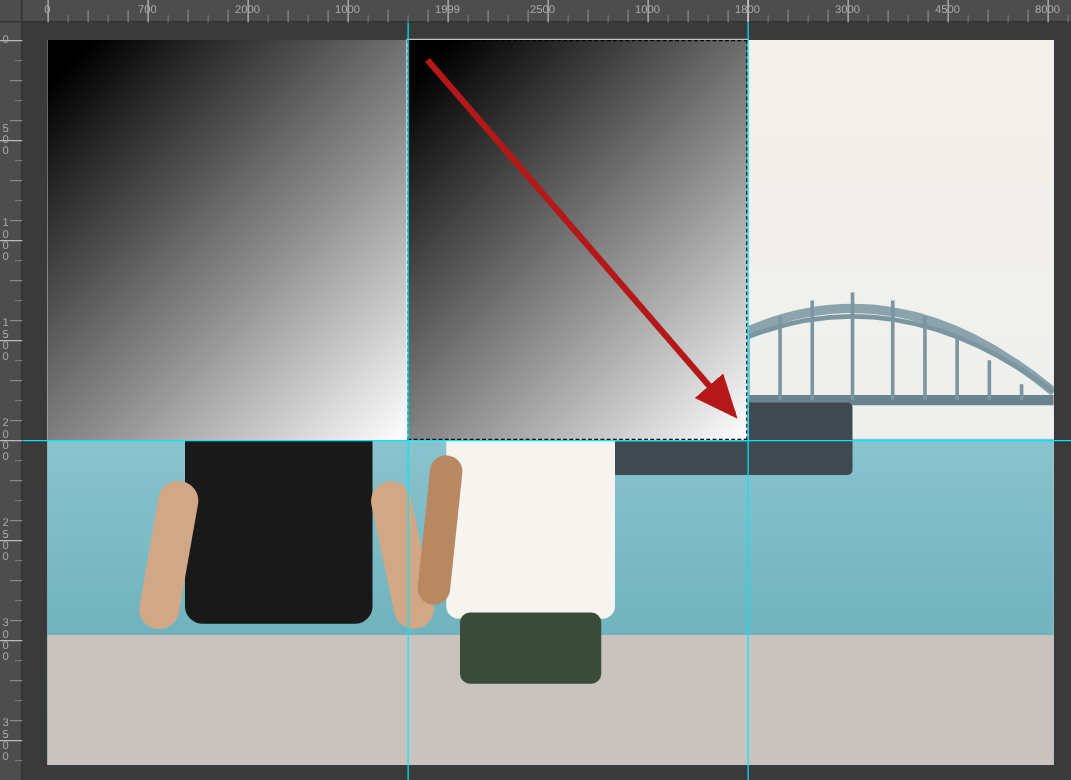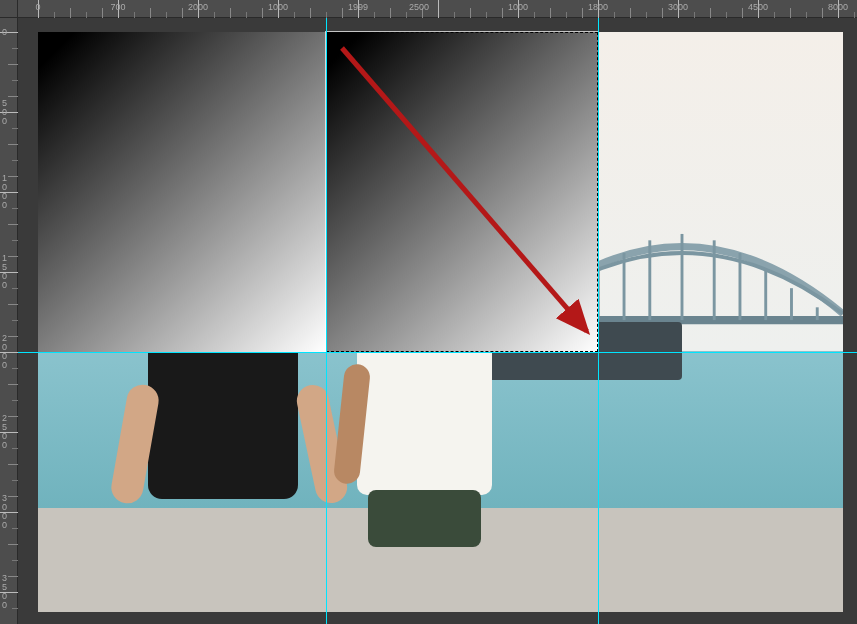--- a/index.html
+++ b/index.html
@@ -241,21 +241,21 @@
       <div class="tick mid" style="left: 292px;"></div>
       <div class="tick minor" style="left: 308px;"></div>
       <div class="tick mid" style="left: 324px;"></div>
       <div class="tick major" style="left: 340px;"></div>
       <div class="label" style="left: 340px;">1999</div>
       <div class="tick minor" style="left: 356px;"></div>
       <div class="tick mid" style="left: 372px;"></div>
       <div class="tick minor" style="left: 388px;"></div>
       <div class="tick mid" style="left: 404px;"></div>
       <div class="tick major" style="left: 420px;"></div>
-      <div class="label" style="left: 401px;">2500</div>
+      <div class="label" style="left: 416px;">2500</div>
       <div class="tick minor" style="left: 436px;"></div>
       <div class="tick mid" style="left: 452px;"></div>
       <div class="tick minor" style="left: 468px;"></div>
       <div class="tick mid" style="left: 484px;"></div>
       <div class="tick major" style="left: 500px;"></div>
       <div class="label" style="left: 500px;">1000</div>
       <div class="tick minor" style="left: 516px;"></div>
       <div class="tick mid" style="left: 532px;"></div>
       <div class="tick minor" style="left: 548px;"></div>
       <div class="tick mid" style="left: 564px;"></div>

